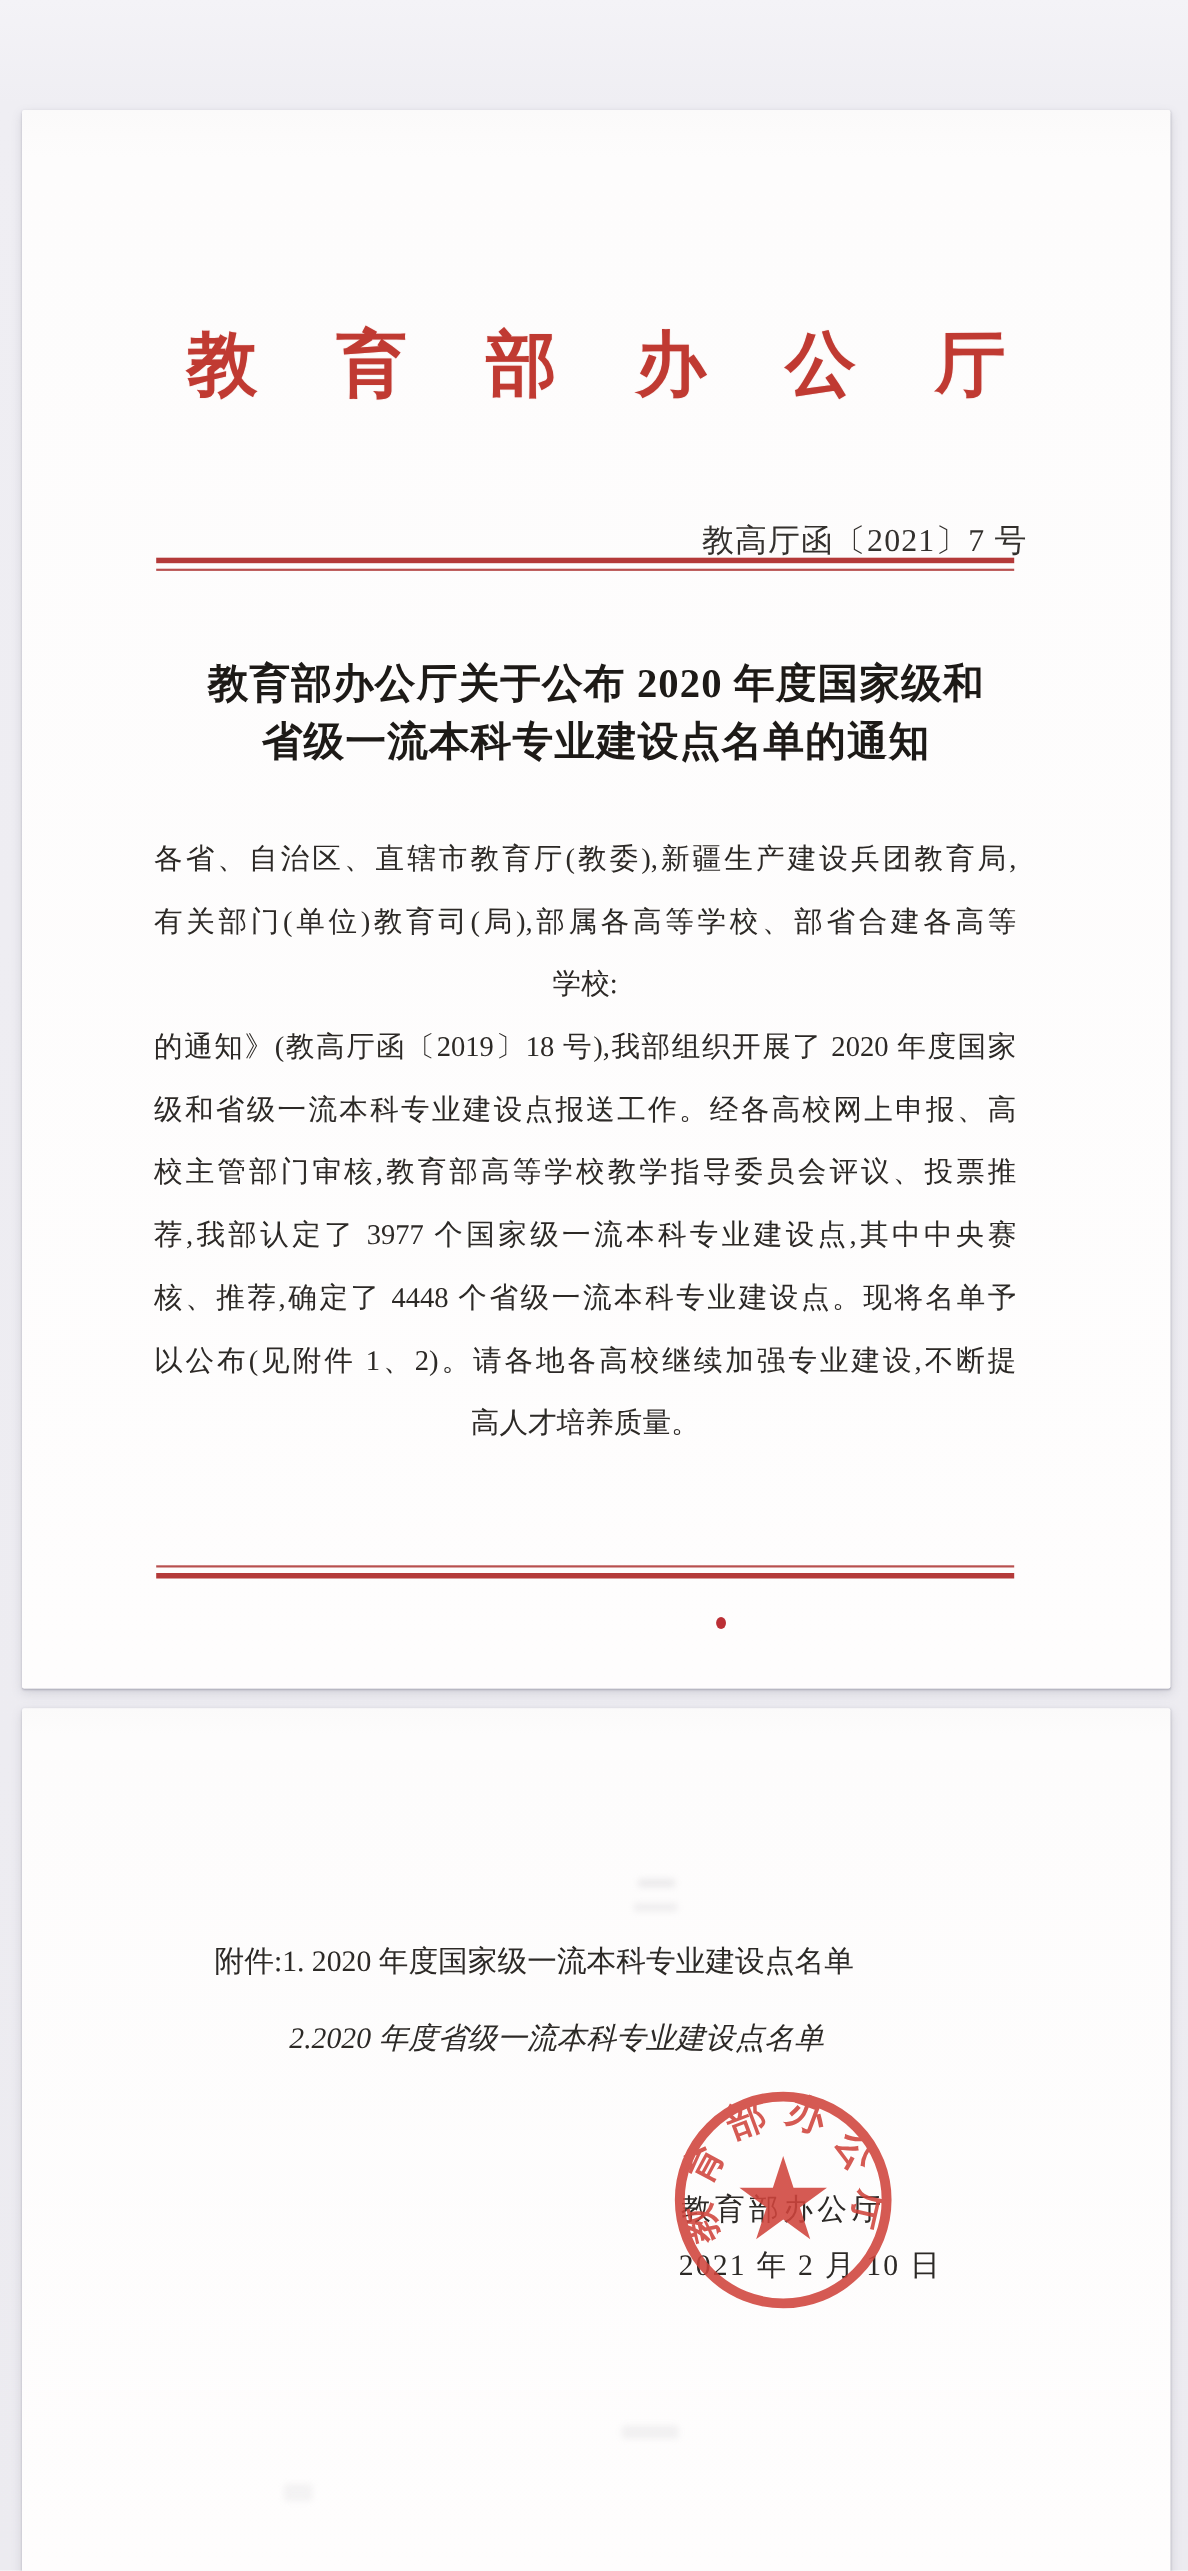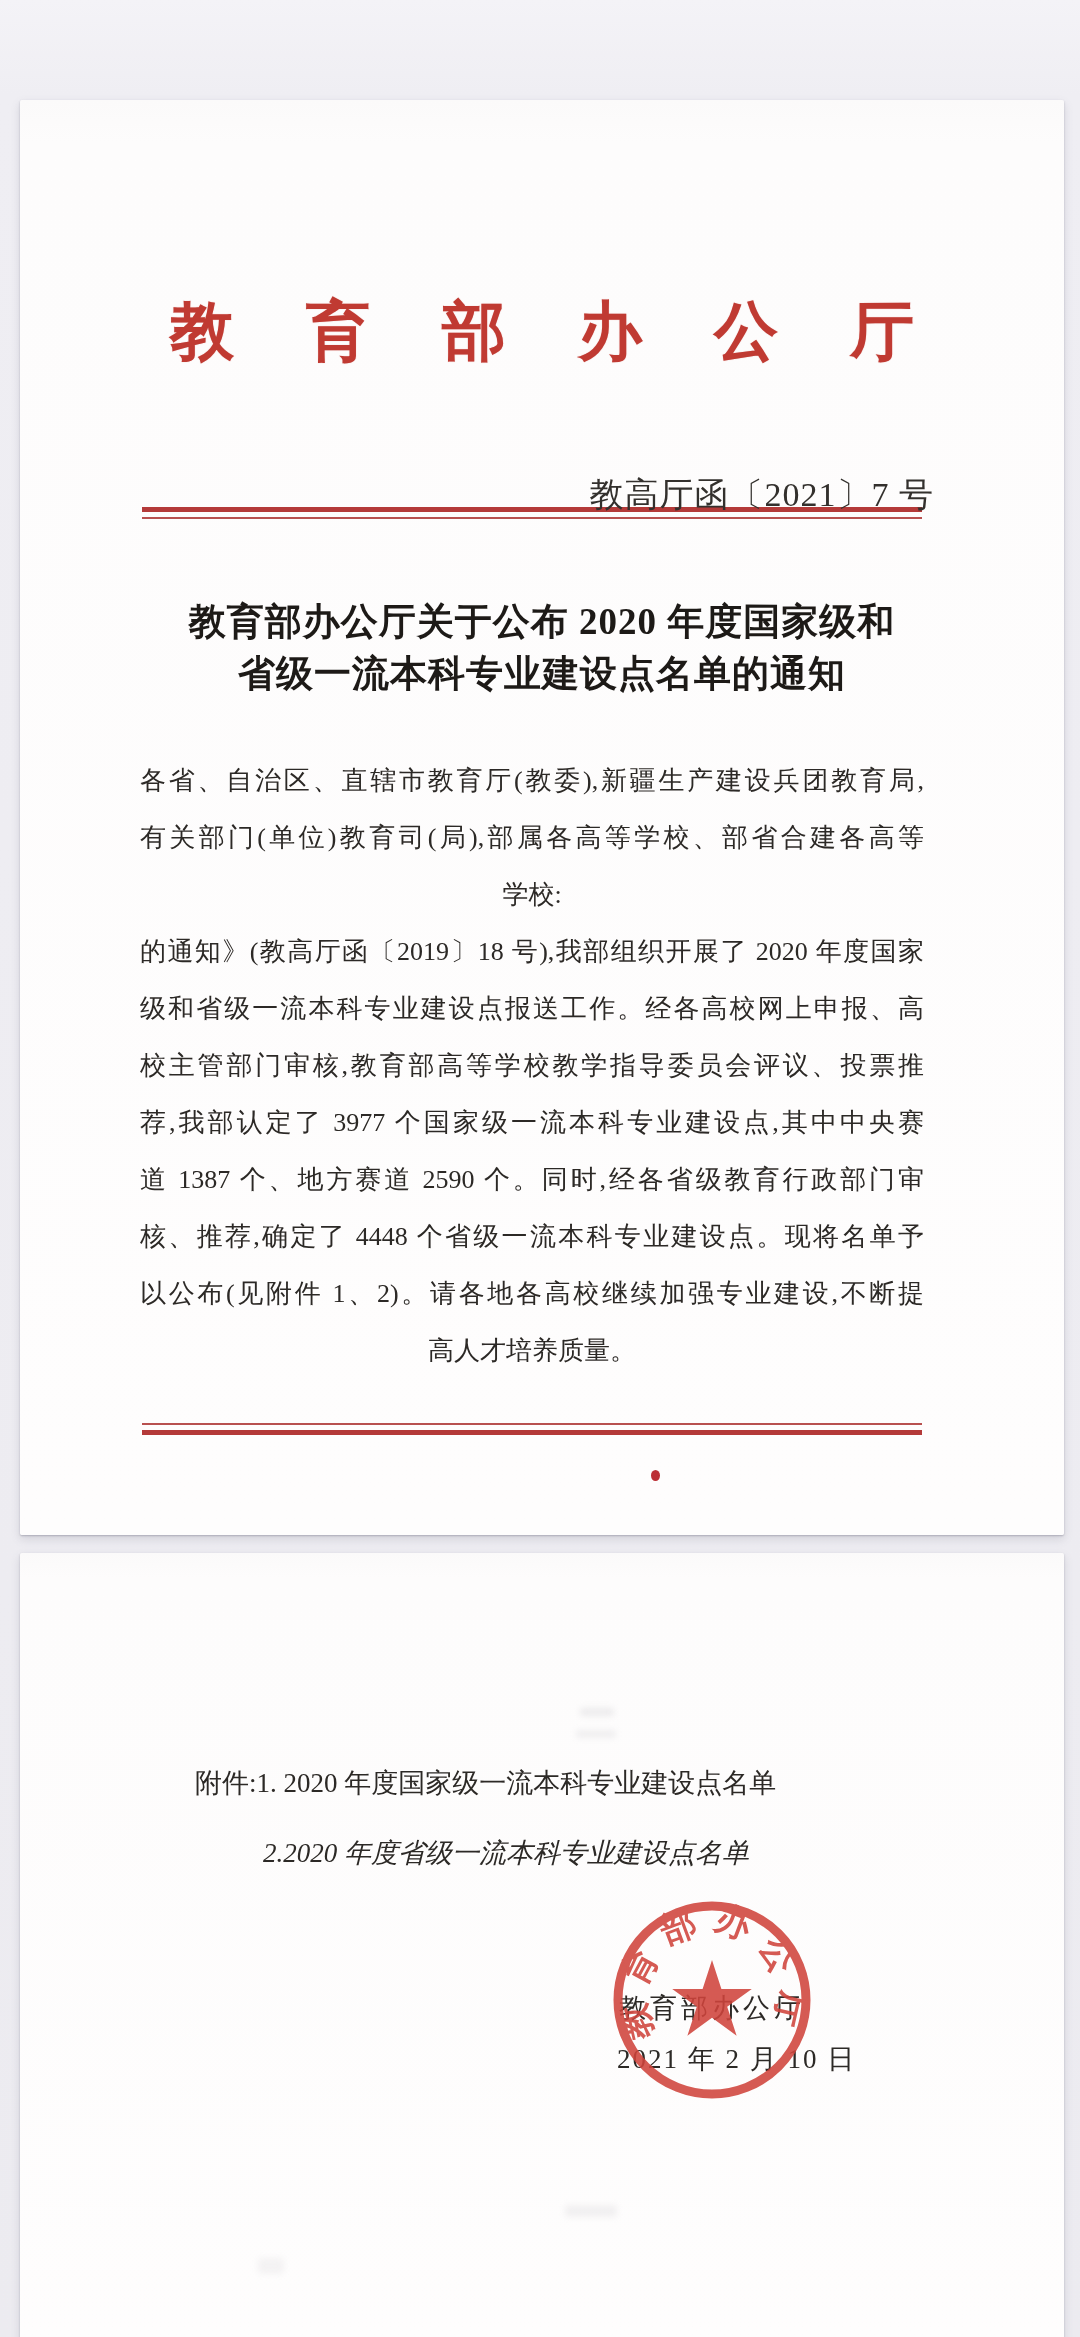--- a/index.html
+++ b/index.html
@@ -31,21 +31,21 @@
   .rule{position:absolute;left:122px;width:780px;}
   .rule .thick{height:5px;background:#b43a39;}
   .rule .thin{height:2px;background:#b8504f;}
   #rule-top{top:407px;}
   #rule-top .thin{margin-top:5px;}
   #rule-bottom{top:1323px;}
   #rule-bottom .thick{margin-top:5px;}
 
   .doc-number{
     position:absolute;top:372px;right:130px;
-    font-size:34px;color:#33302d;letter-spacing:1px;white-space:nowrap;
+    font-size:29px;color:#33302d;letter-spacing:1px;white-space:nowrap;
   }
   .title{
     position:absolute;left:0;width:100%;text-align:center;
     font-size:37px;font-weight:bold;color:#1d1a17;letter-spacing:1px;white-space:nowrap;
   }
   #title-line1{top:497px;}
   #title-line2{top:549px;}
 
   .body-block{
     position:absolute;left:120px;top:652px;width:784px;
@@ -112,21 +112,20 @@
   <div class="title" id="title-line2">省级一流本科专业建设点名单的通知</div>
 
   <div class="body-block" id="body-block">
       <div class="body-line fill">各省、自治区、直辖市教育厅(教委),新疆生产建设兵团教育局,</div>
       <div class="body-line fill">有关部门(单位)教育司(局),部属各高等学校、部省合建各高等</div>
       <div class="body-line">学校:</div>
       <div class="body-line fill">的通知》(教高厅函〔2019〕18 号),我部组织开展了 2020 年度国家</div>
       <div class="body-line fill">级和省级一流本科专业建设点报送工作。经各高校网上申报、高</div>
       <div class="body-line fill">校主管部门审核,教育部高等学校教学指导委员会评议、投票推</div>
       <div class="body-line fill">荐,我部认定了 3977 个国家级一流本科专业建设点,其中中央赛</div>
-      <div class="body-line fill">道 1387 个、地方赛道 2590 个。同时,经各省级教育行政部门审</div>
       <div class="body-line fill">核、推荐,确定了 4448 个省级一流本科专业建设点。现将名单予</div>
       <div class="body-line fill">以公布(见附件 1、2)。请各地各高校继续加强专业建设,不断提</div>
       <div class="body-line">高人才培养质量。</div>
     </div>
 
   <div class="rule" id="rule-bottom">
     <div class="thin"></div>
     <div class="thick"></div>
   </div>
 

